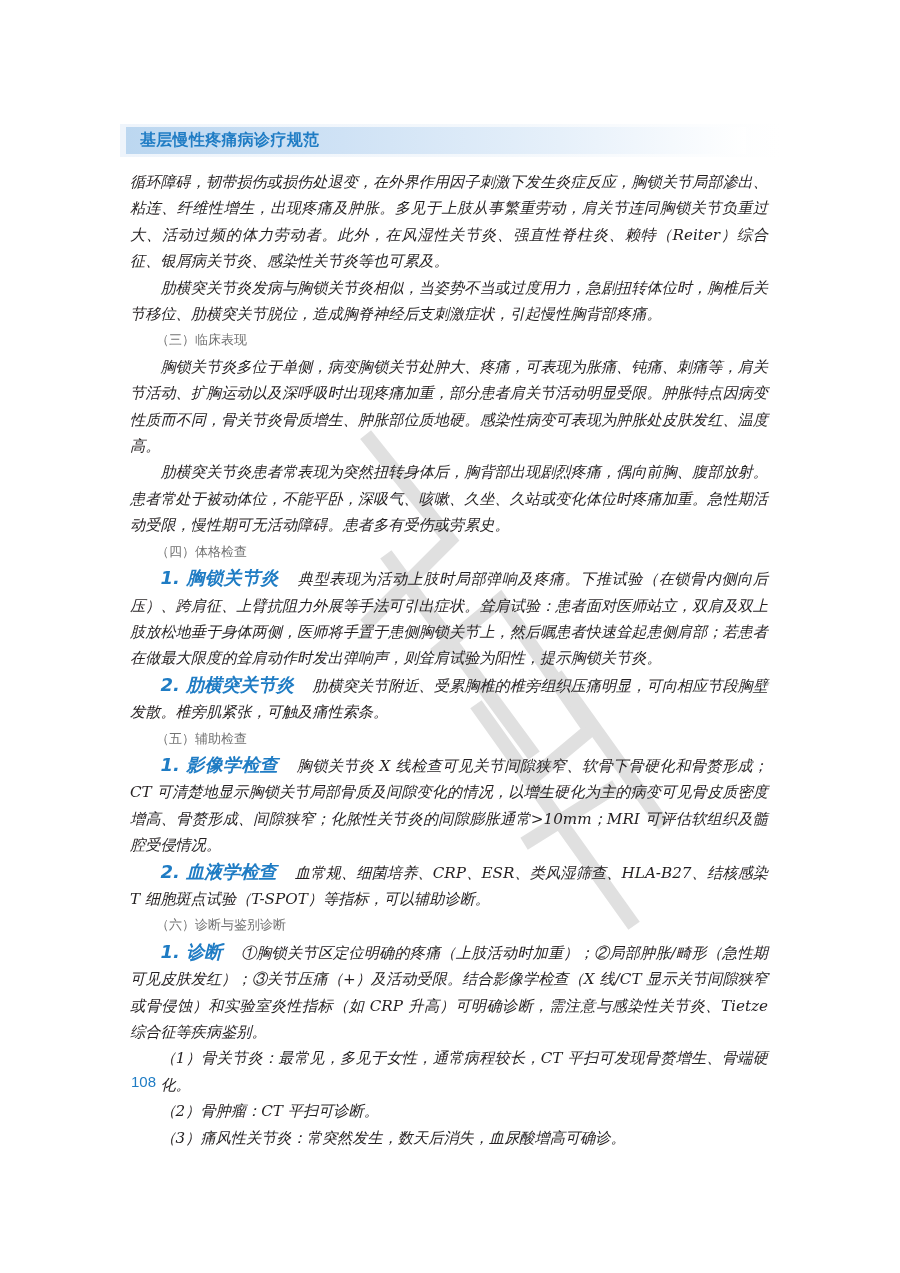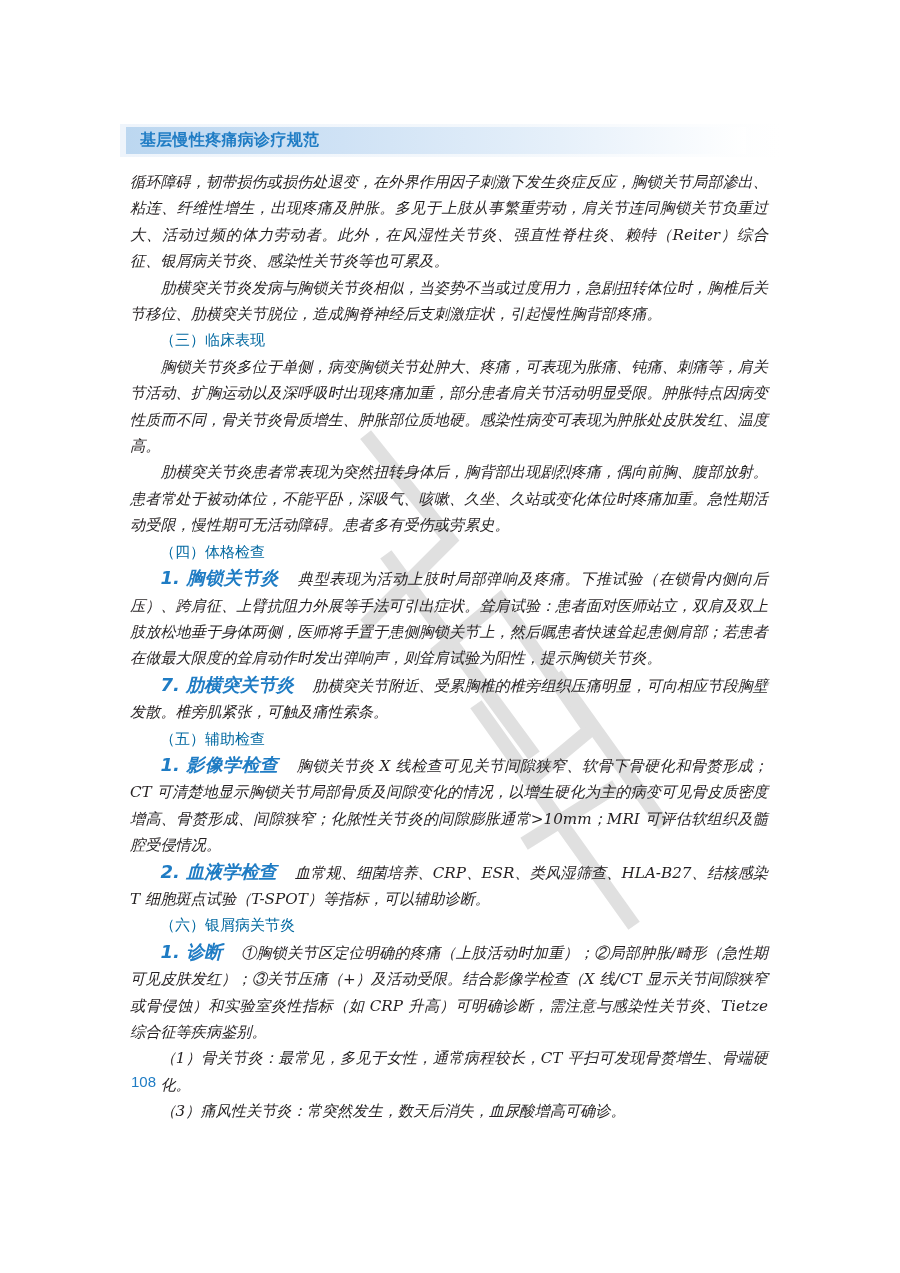--- a/index.html
+++ b/index.html
@@ -7,21 +7,21 @@
            font-family:"DejaVu Serif","Liberation Serif",serif; color:#231f20; }
     .header-band { position:absolute; left:120px; top:124px; width:660px; height:33px;
       background:linear-gradient(90deg,#eef4fb 0%,#f4f8fc 60%,#ffffff 100%); }
     .header-inner { position:absolute; left:126px; top:127px; width:620px; height:27px;
       background:linear-gradient(90deg,#bcd7f0 0%,#cfe2f5 35%,#e6f0fa 70%,#ffffff 100%); }
     .header-title { position:absolute; left:140px; top:130px; font-family:"DejaVu Sans","Liberation Sans",sans-serif;
       font-size:16px; font-weight:bold; color:#1f7cc4; letter-spacing:0.3px; }
     .content { position:absolute; left:130px; top:169px; width:638px; }
     p { margin:0; font-size:15.2px; line-height:26.4px; text-align:justify;font-style:italic; }
     p.indent { text-indent:2em; }
-    .h { font-family:"DejaVu Sans","Liberation Sans",sans-serif; color:#0369a1; font-size:15px;
+    .h { font-family:"DejaVu Sans","Liberation Sans",sans-serif; color:#737373; font-size:13px;
          line-height:26.4px; padding-left:2em; margin:0; }
     .sub { font-family:"DejaVu Sans","Liberation Sans",sans-serif; color:#1f7cc4; font-weight:bold; font-size:18px; }
     .gap { display:inline-block; width:1.2em; }
     .list-item { padding-left:2em; }
     .page-number { position:absolute; left:131px; top:1073px; font-family:"Liberation Sans",sans-serif;
       font-size:15px; color:#1f7cc4; }
     .watermark { position:absolute; left:330px; top:420px; width:360px; height:520px; pointer-events:none; }
   </style>
 </head>
 <body>
@@ -44,25 +44,26 @@
 <div class="content">
   <p>循环障碍，韧带损伤或损伤处退变，在外界作用因子刺激下发生炎症反应，胸锁关节局部渗出、粘连、纤维性增生，出现疼痛及肿胀。多见于上肢从事繁重劳动，肩关节连同胸锁关节负重过大、活动过频的体力劳动者。此外，在风湿性关节炎、强直性脊柱炎、赖特（Reiter）综合征、银屑病关节炎、感染性关节炎等也可累及。</p>
   <p class="indent">肋横突关节炎发病与胸锁关节炎相似，当姿势不当或过度用力，急剧扭转体位时，胸椎后关节移位、肋横突关节脱位，造成胸脊神经后支刺激症状，引起慢性胸背部疼痛。</p>
 
   <div class="h">（三）临床表现</div>
   <p class="indent">胸锁关节炎多位于单侧，病变胸锁关节处肿大、疼痛，可表现为胀痛、钝痛、刺痛等，肩关节活动、扩胸运动以及深呼吸时出现疼痛加重，部分患者肩关节活动明显受限。肿胀特点因病变性质而不同，骨关节炎骨质增生、肿胀部位质地硬。感染性病变可表现为肿胀处皮肤发红、温度高。</p>
   <p class="indent">肋横突关节炎患者常表现为突然扭转身体后，胸背部出现剧烈疼痛，偶向前胸、腹部放射。患者常处于被动体位，不能平卧，深吸气、咳嗽、久坐、久站或变化体位时疼痛加重。急性期活动受限，慢性期可无活动障碍。患者多有受伤或劳累史。</p>
 
   <div class="h">（四）体格检查</div>
   <p class="indent"><span class="sub">1. 胸锁关节炎</span><span class="gap"></span><span>典型表现为活动上肢时局部弹响及疼痛。下推试验（在锁骨内侧向后压）、跨肩征、上臂抗阻力外展等手法可引出症状。耸肩试验：患者面对医师站立，双肩及双上肢放松地垂于身体两侧，医师将手置于患侧胸锁关节上，然后嘱患者快速耸起患侧肩部；若患者在做最大限度的耸肩动作时发出弹响声，则耸肩试验为阳性，提示胸锁关节炎。</span></p>
-  <p class="indent"><span class="sub">7. 肋横突关节炎</span><span class="gap"></span><span>肋横突关节附近、受累胸椎的椎旁组织压痛明显，可向相应节段胸壁发散。椎旁肌紧张，可触及痛性索条。</span></p>
+  <p class="indent"><span class="sub">2. 肋横突关节炎</span><span class="gap"></span><span>肋横突关节附近、受累胸椎的椎旁组织压痛明显，可向相应节段胸壁发散。椎旁肌紧张，可触及痛性索条。</span></p>
 
   <div class="h">（五）辅助检查</div>
   <p class="indent"><span class="sub">1. 影像学检查</span><span class="gap"></span><span>胸锁关节炎 X 线检查可见关节间隙狭窄、软骨下骨硬化和骨赘形成；CT 可清楚地显示胸锁关节局部骨质及间隙变化的情况，以增生硬化为主的病变可见骨皮质密度增高、骨赘形成、间隙狭窄；化脓性关节炎的间隙膨胀通常&gt;10mm；MRI 可评估软组织及髓腔受侵情况。</span></p>
   <p class="indent"><span class="sub">2. 血液学检查</span><span class="gap"></span><span>血常规、细菌培养、CRP、ESR、类风湿筛查、HLA-B27、结核感染 T 细胞斑点试验（T-SPOT）等指标，可以辅助诊断。</span></p>
 
-  <div class="h">（六）银屑病关节炎</div>
+  <div class="h">（六）诊断与鉴别诊断</div>
   <p class="indent"><span class="sub">1. 诊断</span><span class="gap"></span><span>①胸锁关节区定位明确的疼痛（上肢活动时加重）；②局部肿胀/畸形（急性期可见皮肤发红）；③关节压痛（+）及活动受限。结合影像学检查（X 线/CT 显示关节间隙狭窄或骨侵蚀）和实验室炎性指标（如 CRP 升高）可明确诊断，需注意与感染性关节炎、Tietze 综合征等疾病鉴别。</span></p>
   <p class="list-item">（1）骨关节炎：最常见，多见于女性，通常病程较长，CT 平扫可发现骨赘增生、骨端硬化。</p>
+  <p class="list-item">（2）骨肿瘤：CT 平扫可诊断。</p>
   <p class="list-item">（3）痛风性关节炎：常突然发生，数天后消失，血尿酸增高可确诊。</p>
 </div>
 
 <div class="page-number">108</div>
 
 </body></html>

